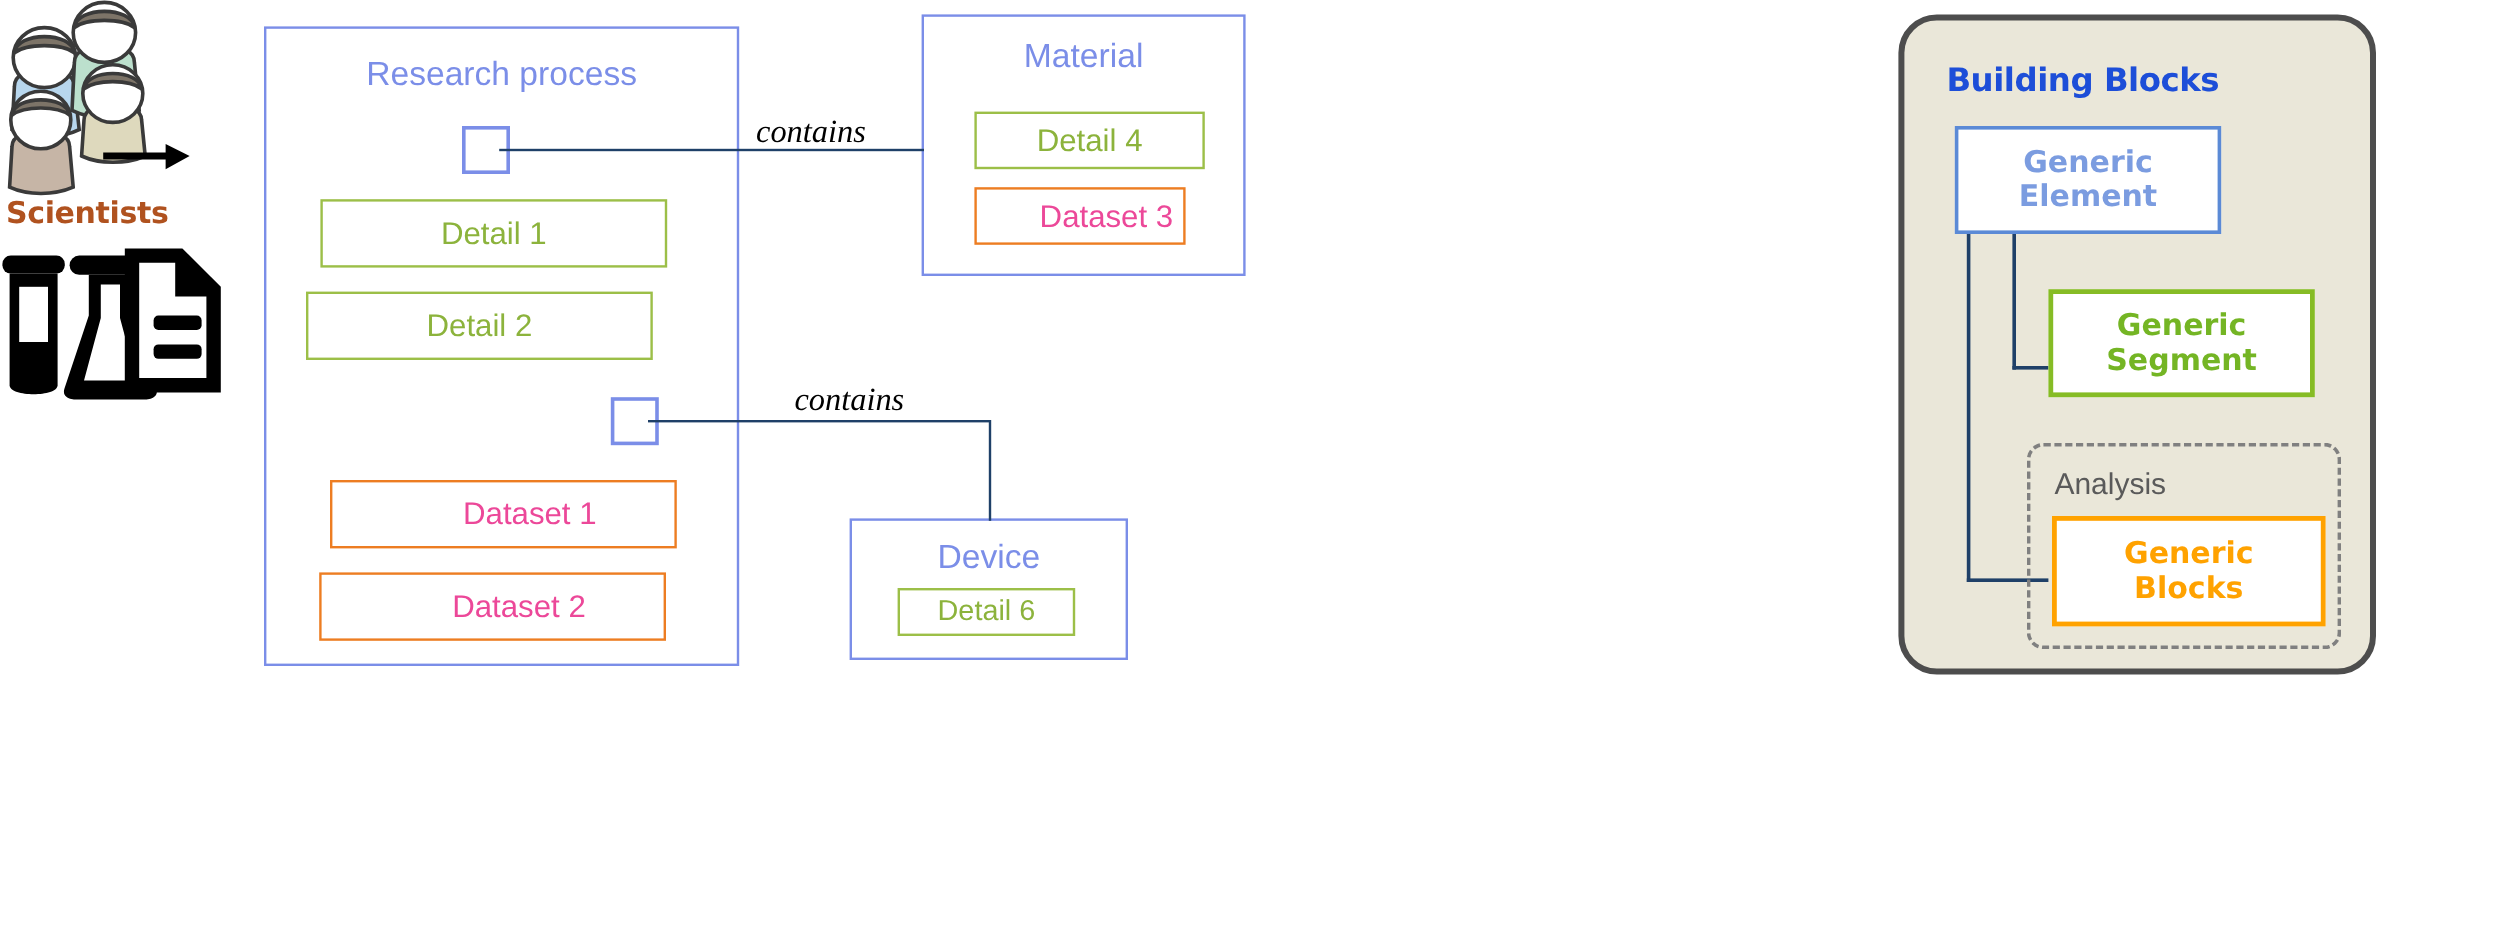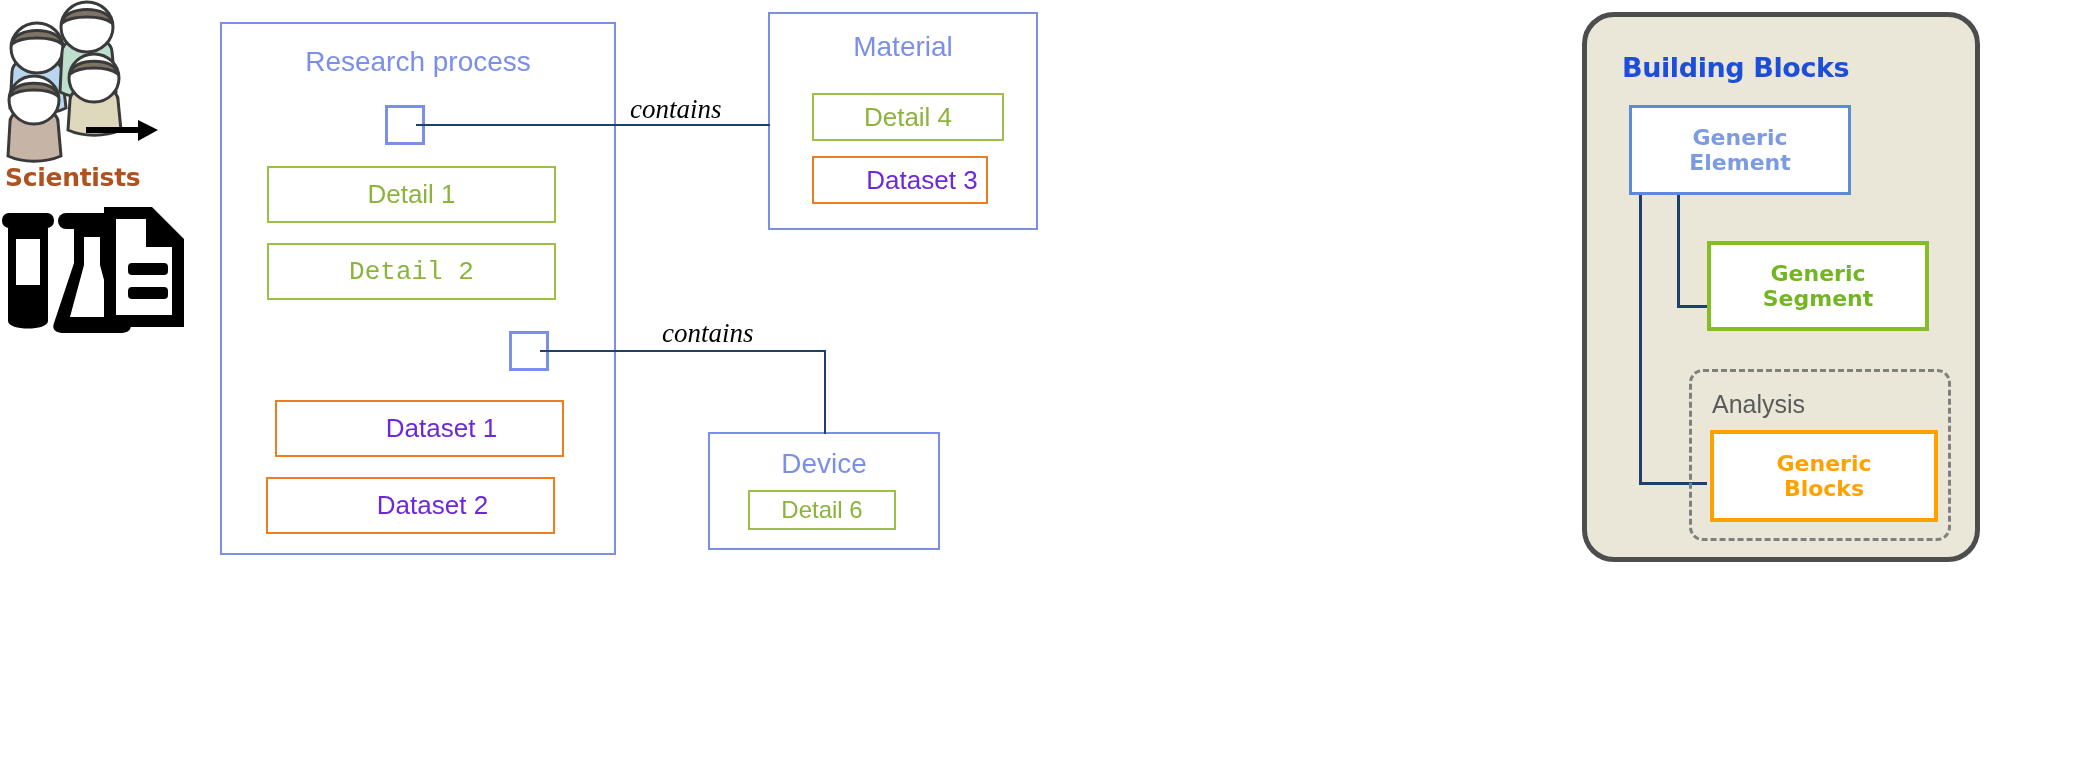--- a/index.html
+++ b/index.html
@@ -68,21 +68,21 @@
     justify-content: center;
     font-size: 26px;
     font-family: "Liberation Sans", sans-serif;
   }
   .inner-box.detail {
     border: 2px solid #9cbf48;
     color: #8cb33c;
   }
   .inner-box.dataset {
     border: 2px solid #ed7d22;
-    color: #6d28d9;
+    color: #ec4899;
     padding-left: 44px;
   }
 
   
   .anchor-square {
     position: absolute;
     border: 3px solid #7b8ee8;
     background: #ffffff;
     box-sizing: border-box;
     width: 40px;
@@ -130,21 +130,21 @@
   }
   .bb-box {
     position: absolute;
     box-sizing: border-box;
     background: #ffffff;
     display: flex;
     align-items: center;
     justify-content: center;
     text-align: center;
     font-weight: bold;
-    font-size: 22px;
+    font-size: 25px;
     line-height: 1.15;
     font-family: "DejaVu Sans", sans-serif;
   }
   #bb-generic-element {
     left: 42px; top: 88px; width: 222px; height: 90px;
     border: 3px solid #5b8ad6;
     color: #7b9ce0;
   }
   #bb-generic-segment {
     left: 120px; top: 224px; width: 222px; height: 90px;
@@ -234,21 +234,21 @@
     </svg>
   </div>
 
   <div class="entity-box" id="research-process-box" style="left:220px; top:22px; width:396px; height:533px;">
     <div class="entity-title" style="margin-top:22px;">Research process</div>
   </div>
 
   <div class="anchor-square" style="left:385px; top:105px;"></div>
 
   <div class="inner-box detail" style="left:267px; top:166px; width:289px; height:57px;">Detail 1</div>
-  <div class="inner-box detail" style="left:267px; top:243px; width:289px; height:57px;font-family:Liberation Mono, monospace;">Detail 2</div>
+  <div class="inner-box detail" style="left:255px; top:243px; width:289px; height:57px;">Detail 2</div>
   <div class="inner-box dataset" style="left:275px; top:400px; width:289px; height:57px;">Dataset 1</div>
   <div class="inner-box dataset" style="left:266px; top:477px; width:289px; height:57px;">Dataset 2</div>
 
   <div class="anchor-square" style="left:509px; top:331px;"></div>
 
   <div class="entity-box" id="material-box" style="left:768px; top:12px; width:270px; height:218px;">
     <div class="entity-title" style="margin-top:17px;">Material</div>
   </div>
   <div class="inner-box detail" style="left:812px; top:93px; width:192px; height:48px;">Detail 4</div>
   <div class="inner-box dataset" style="left:812px; top:156px; width:176px; height:48px;">Dataset 3</div>

